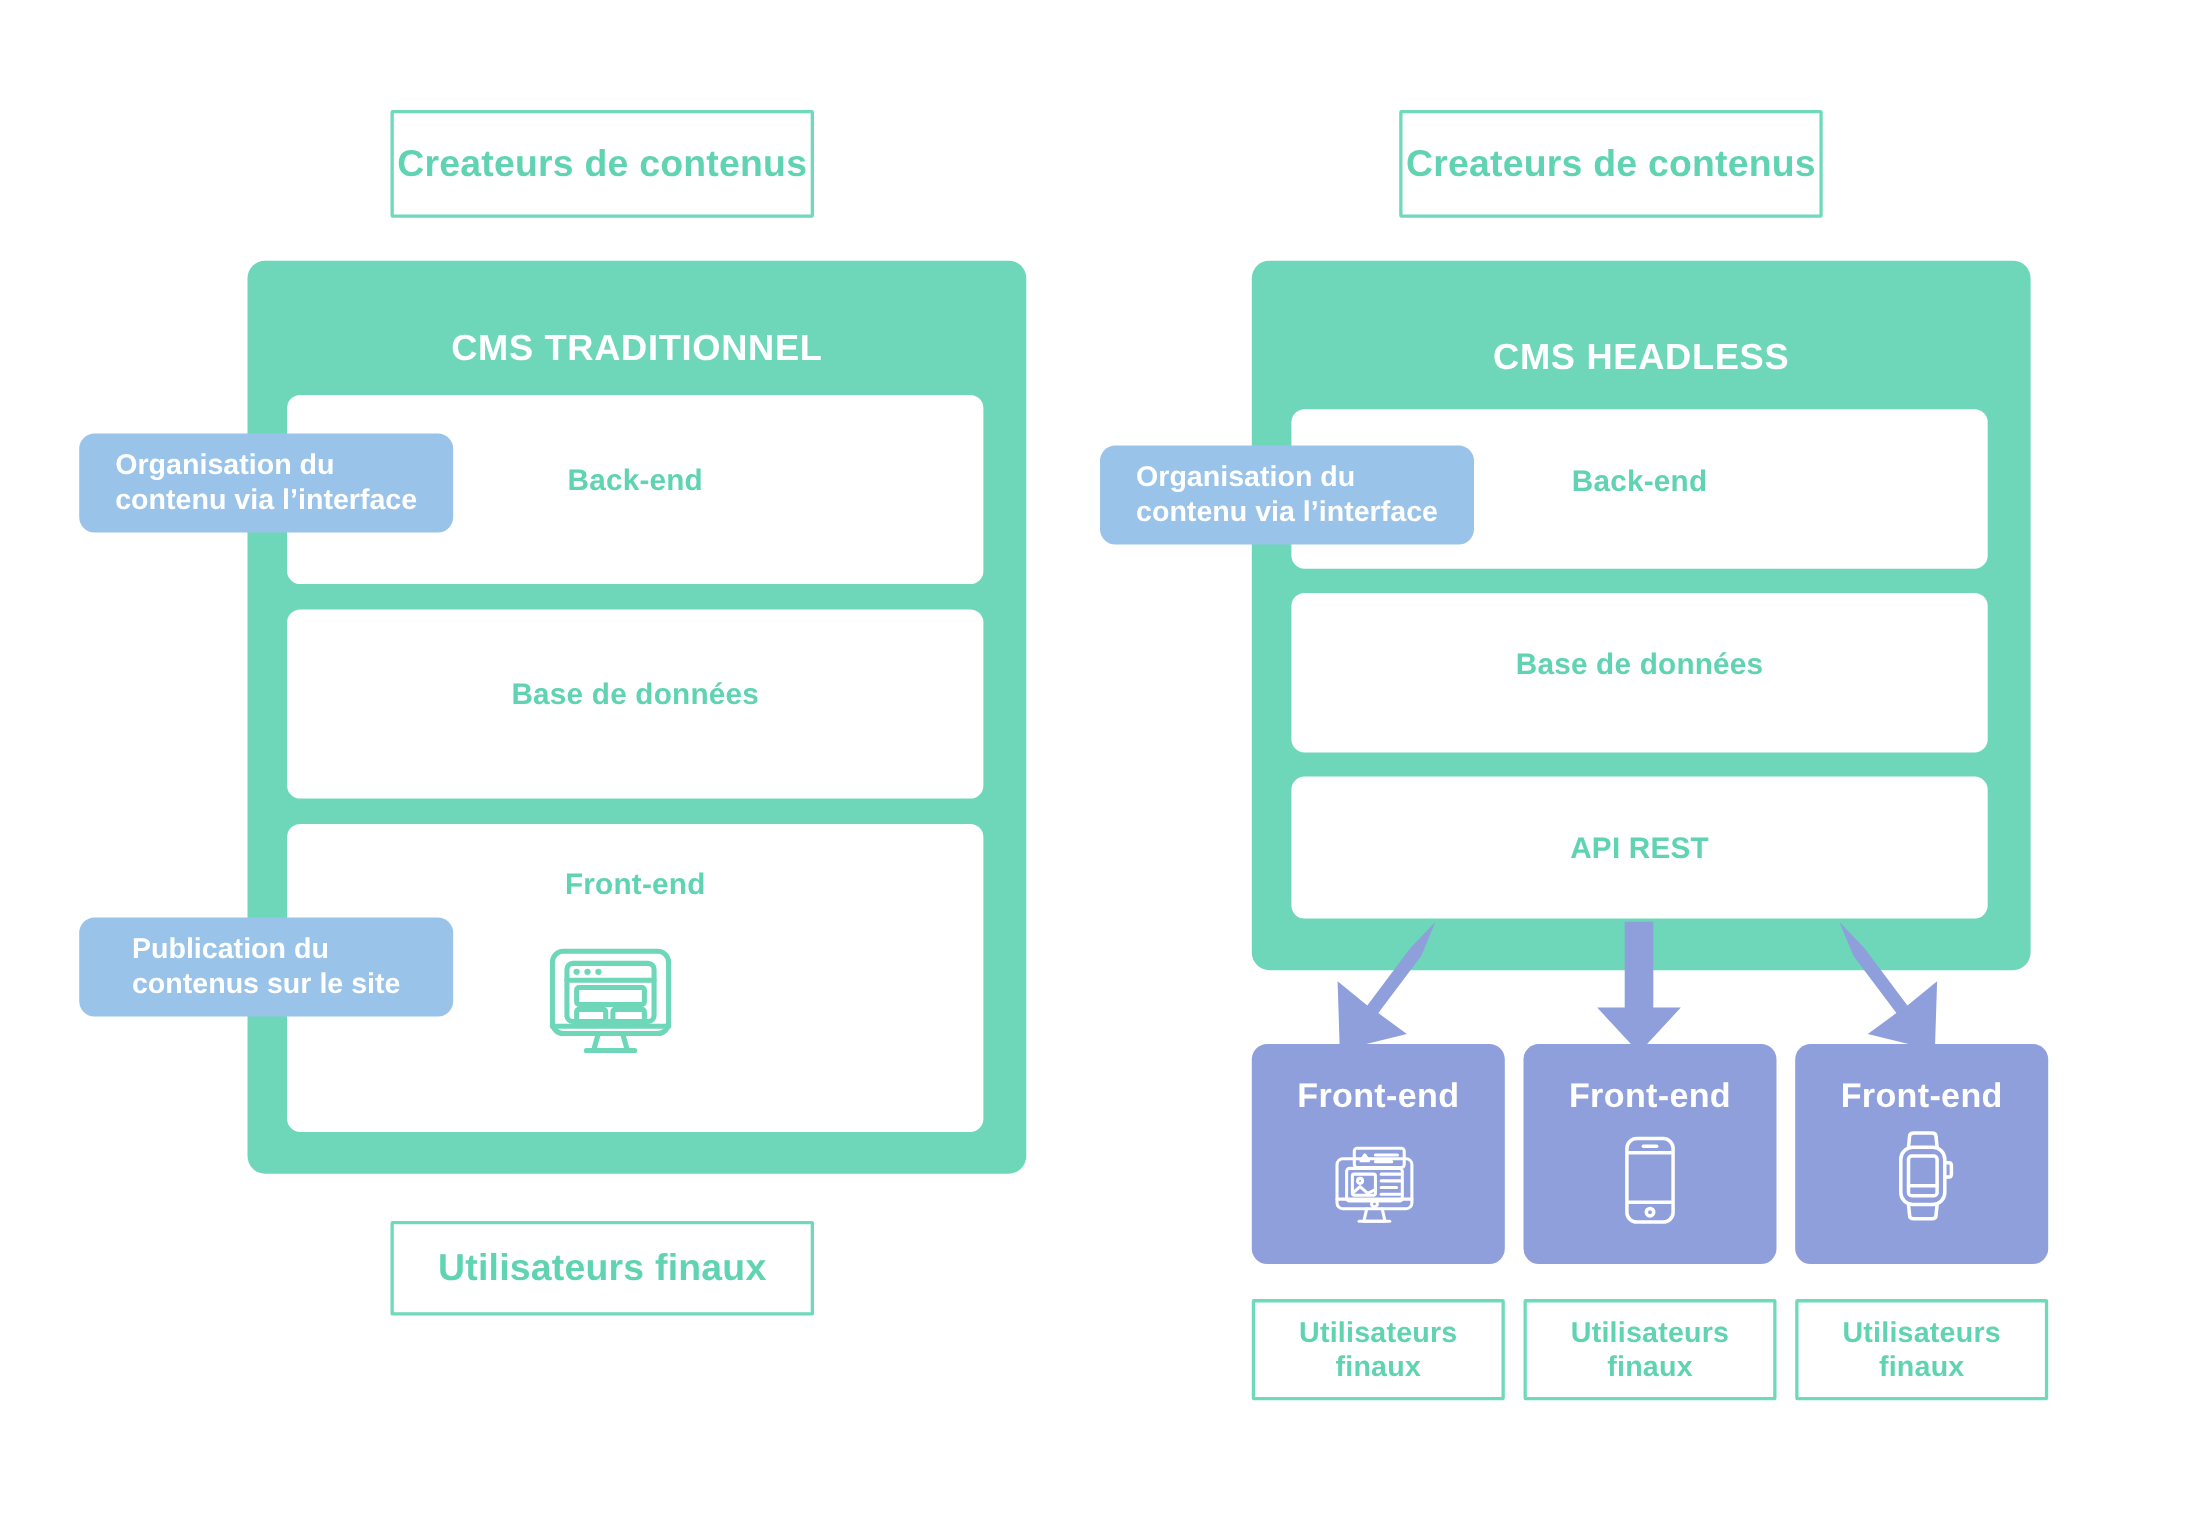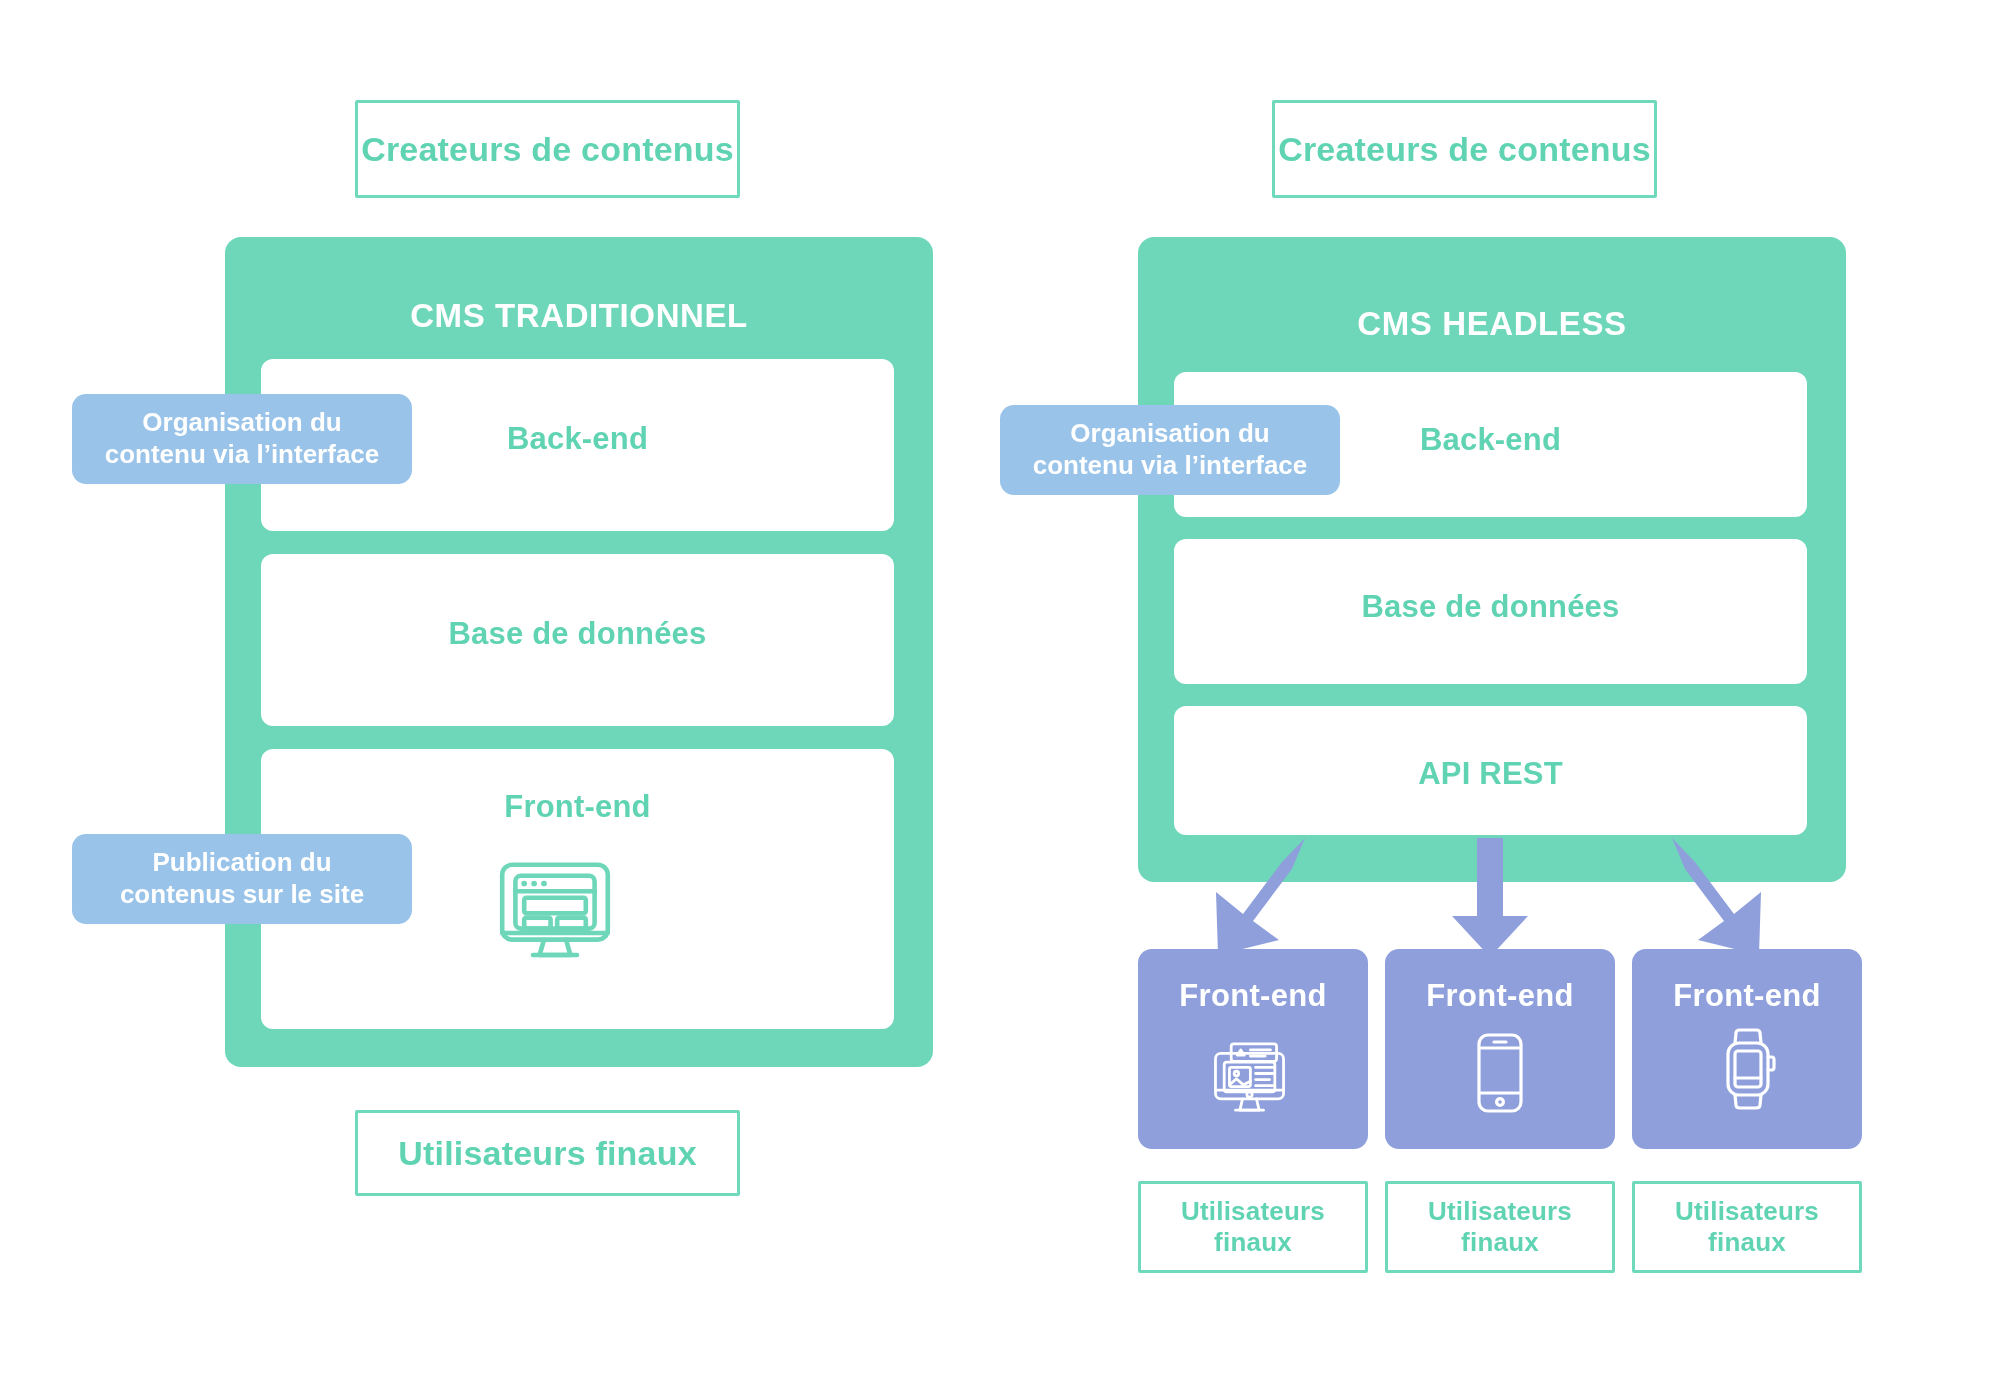--- a/index.html
+++ b/index.html
@@ -76,21 +76,21 @@
   .callout {
     position: absolute;
     box-sizing: border-box;
     background: #99c3e8;
     border-radius: 14px;
     color: #ffffff;
     font-weight: bold;
     display: flex;
     align-items: center;
     justify-content: center;
-    text-align: center;
+    text-align: left;
     line-height: 1.22;
     padding: 0 10px;
     z-index: 30;
   }
 
   .fe-card {
     position: absolute;
     box-sizing: border-box;
     background: #8e9fdc;
     border-radius: 14px;
@@ -117,21 +117,21 @@
     position: absolute;
     left: 0; top: 0;
     width: 2000px;
     height: 1400px;
     pointer-events: none;
     z-index: 20;
   }
 
   .s-title  { font-size: 34px; }
   .s-panel  { font-size: 33px; }
-  .s-card   { font-size: 31px; }
+  .s-card   { font-size: 27px; }
   .s-call   { font-size: 26px; }
   .s-users  { font-size: 26px; line-height: 1.2; }
 </style>
 </head>
 <body>
 
 <div id="stage">
 
   <div class="outline-box s-title" style="left:355px; top:100px; width:385px; height:98px;">
     <span>Createurs de contenus</span>

